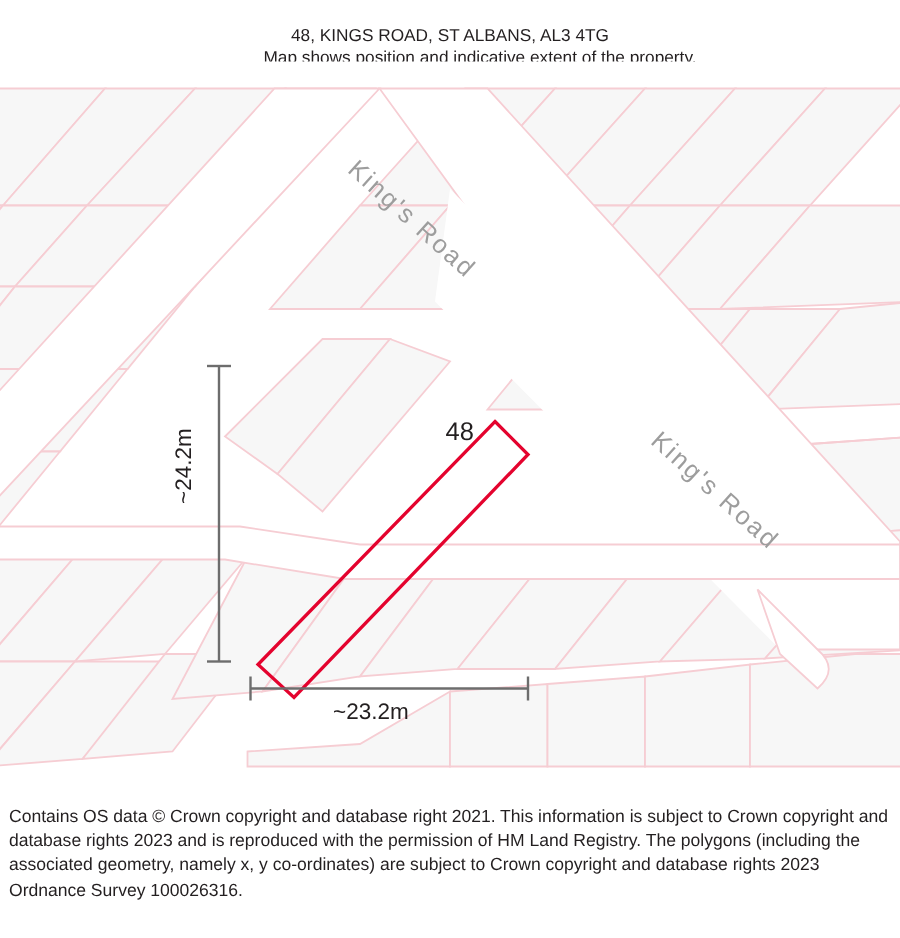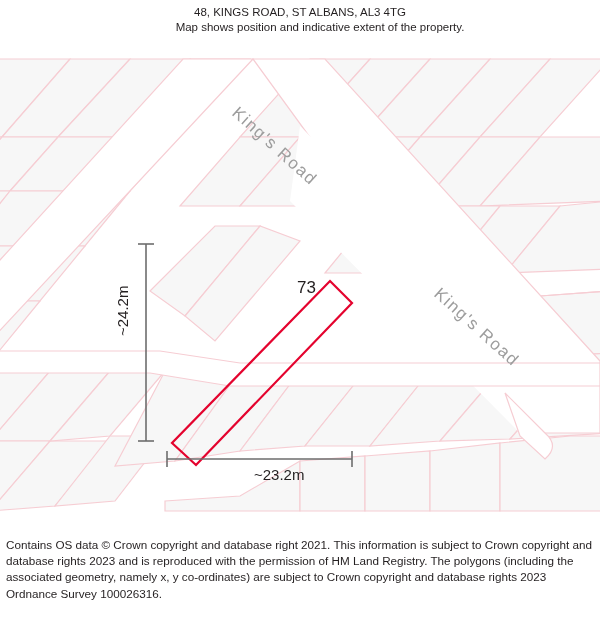--- a/index.html
+++ b/index.html
@@ -21,21 +21,21 @@
   }
 
   
   .header {
     position: absolute;
     top: 0;
     left: 0;
     width: 600px;
     height: 41px;
     text-align: center;
-    padding-top: 5px;
+    padding-top: 17px;
     box-sizing: border-box;
   }
   .header .title {
     font-size: 11.5px;
     line-height: 15px;
     color: #231f20;
   }
   .header .subtitle {
     font-size: 11.5px;
     line-height: 15px;
@@ -80,21 +80,20 @@
     left: 114px;
     top: 295px;
     font-size: 15px;
     transform: rotate(-90deg);
     transform-origin: left top;
   }
   #dim-horizontal {
     left: 222px;
     top: 425px;
     font-size: 15px;
-    margin-left: 32px;
   }
 
   .road-label {
     position: absolute;
     font-size: 17px;
     color: #9d9d9d;
     letter-spacing: 1.5px;
     white-space: nowrap;
   }
   #road-label-1 {
@@ -228,21 +227,21 @@
         <line x1="146" y1="203" x2="146" y2="400"></line>
         <line x1="138" y1="203" x2="154" y2="203"></line>
         <line x1="138" y1="400" x2="154" y2="400"></line>
 
         <line x1="167" y1="418" x2="352" y2="418"></line>
         <line x1="167" y1="410" x2="167" y2="426"></line>
         <line x1="352" y1="410" x2="352" y2="426"></line>
       </g>
     </svg>
 
-    <div class="map-label" id="plot-number">73</div>
+    <div class="map-label" id="plot-number">48</div>
     <div class="map-label" id="dim-vertical">~24.2m</div>
     <div class="map-label" id="dim-horizontal">~23.2m</div>
 
     <div class="road-label" id="road-label-1">King's Road</div>
     <div class="road-label" id="road-label-2">King's Road</div>
   </div>
 
   <div class="footer">Contains OS data © Crown copyright and database right 2021. This information is subject to Crown copyright and database rights 2023 and is reproduced with the permission of HM Land Registry. The polygons (including the associated geometry, namely x, y co-ordinates) are subject to Crown copyright and database rights 2023 Ordnance Survey 100026316.</div>
 
 </div>

